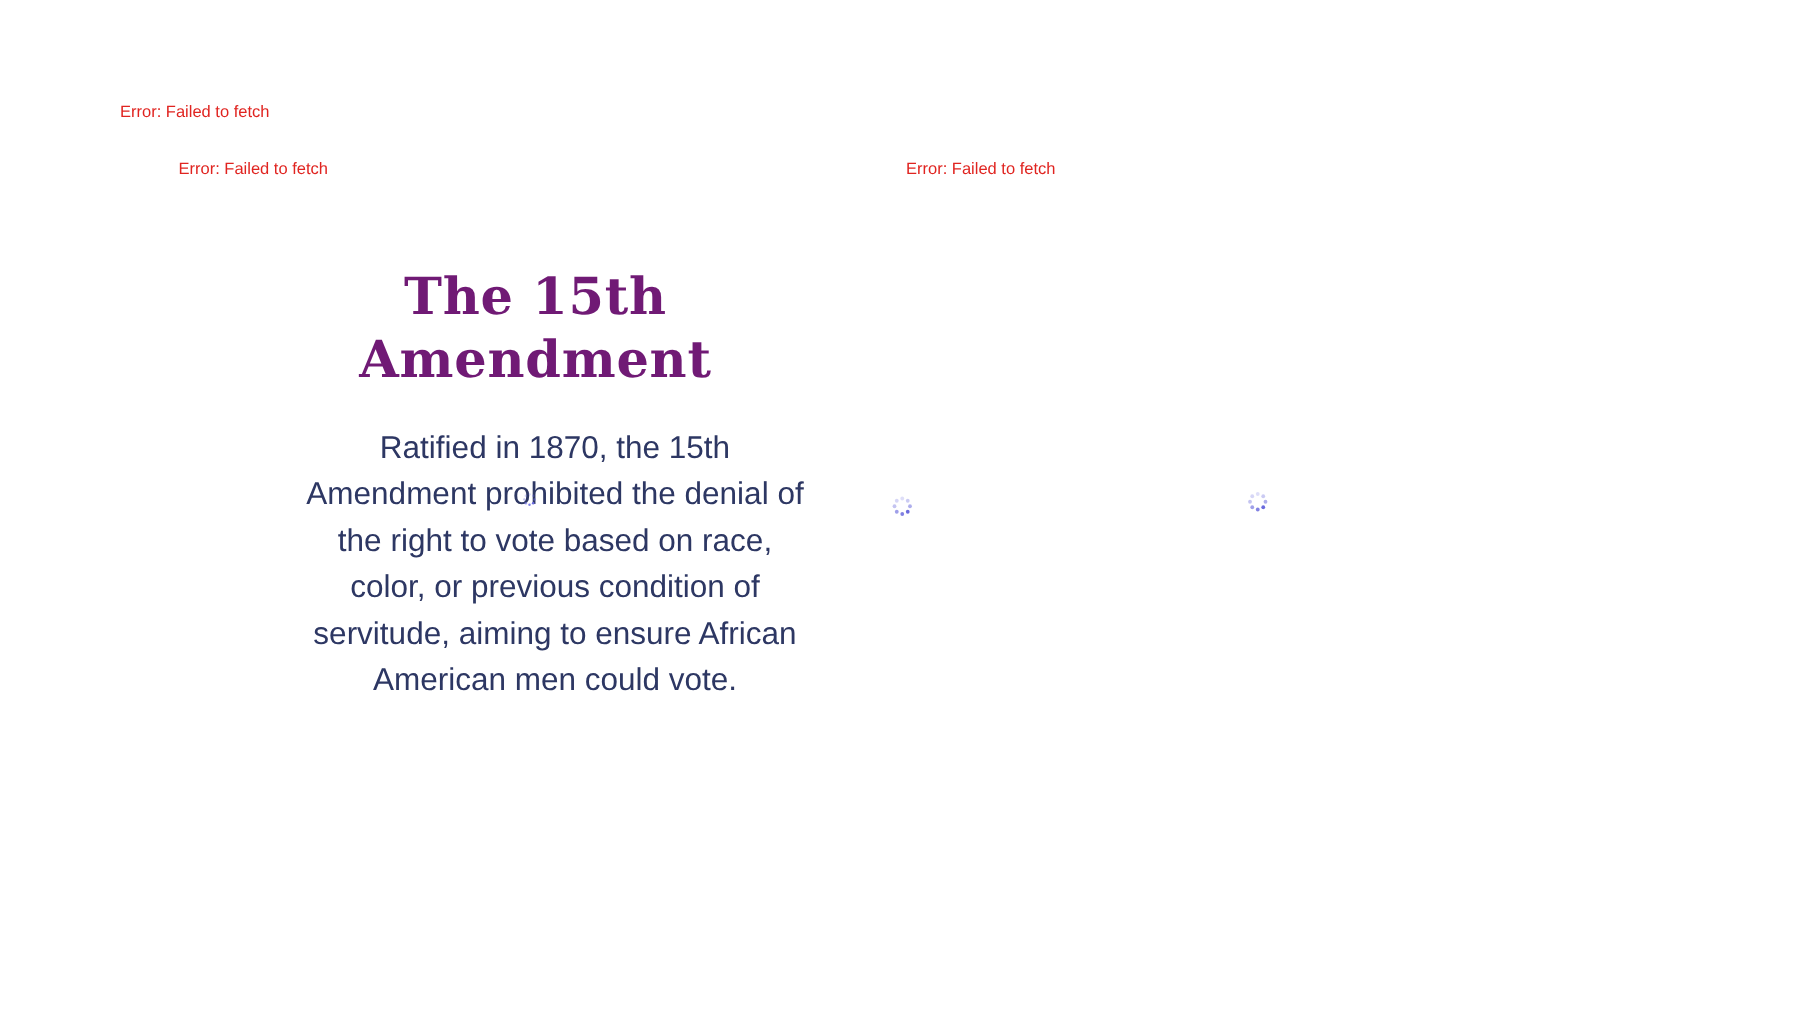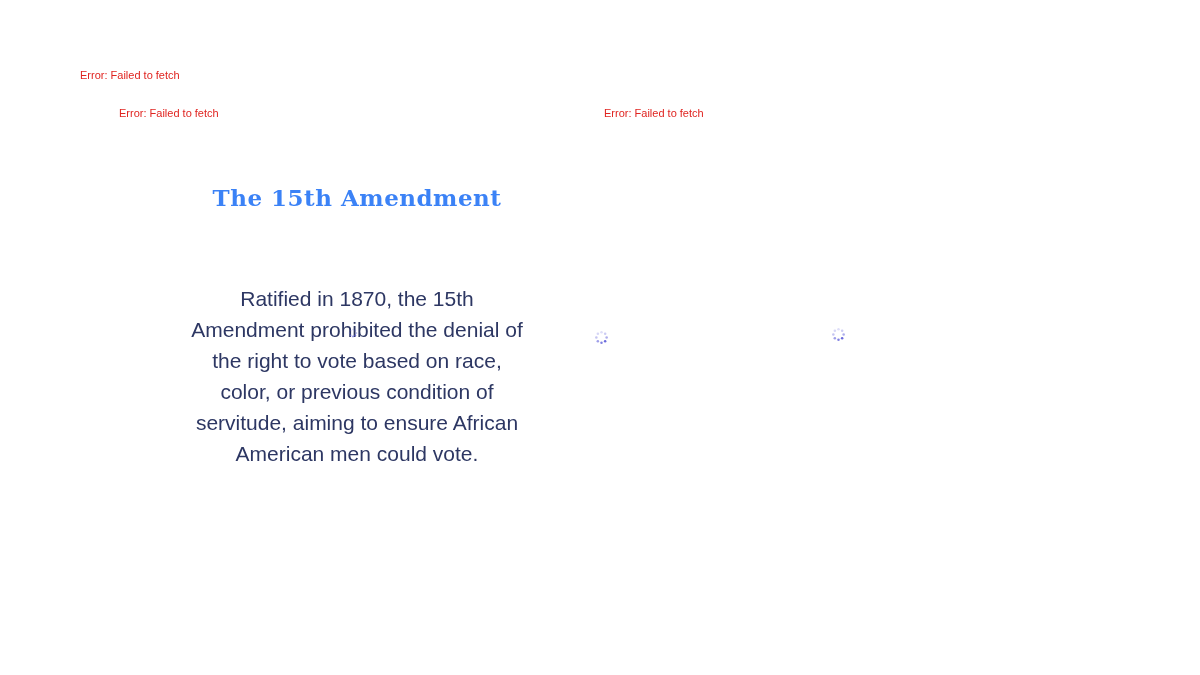--- a/index.html
+++ b/index.html
@@ -26,29 +26,29 @@
   .error-3 { left: 604px; top: 107px; }
 
   .slide-title {
     position: absolute;
     left: 197px;
     top: 177px;
     width: 320px;
     text-align: center;
     font-family: "DejaVu Serif", serif;
     font-weight: 800;
-    font-size: 23px;
+    font-size: 34px;
     line-height: 42px;
     letter-spacing: 0.5px;
-    color: #3b82f6;
+    color: #701a75;
   }
 
   .slide-body {
     position: absolute;
-    left: 190px;
+    left: 203px;
     top: 283px;
     width: 334px;
     text-align: center;
     font-family: "Liberation Sans", sans-serif;
     font-size: 21px;
     line-height: 31px;
     font-weight: 400;
     color: #2d3763;
   }
 

